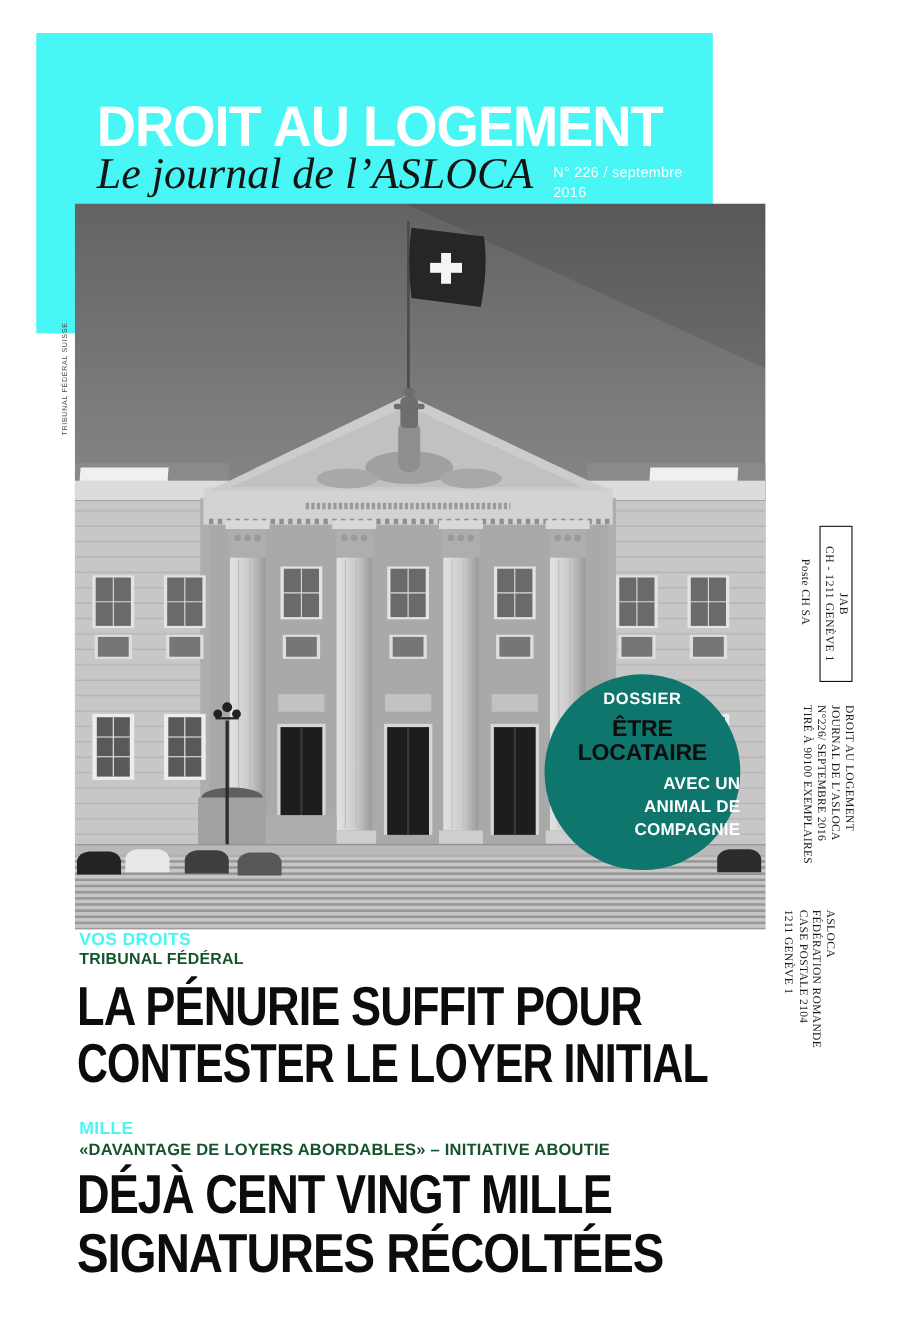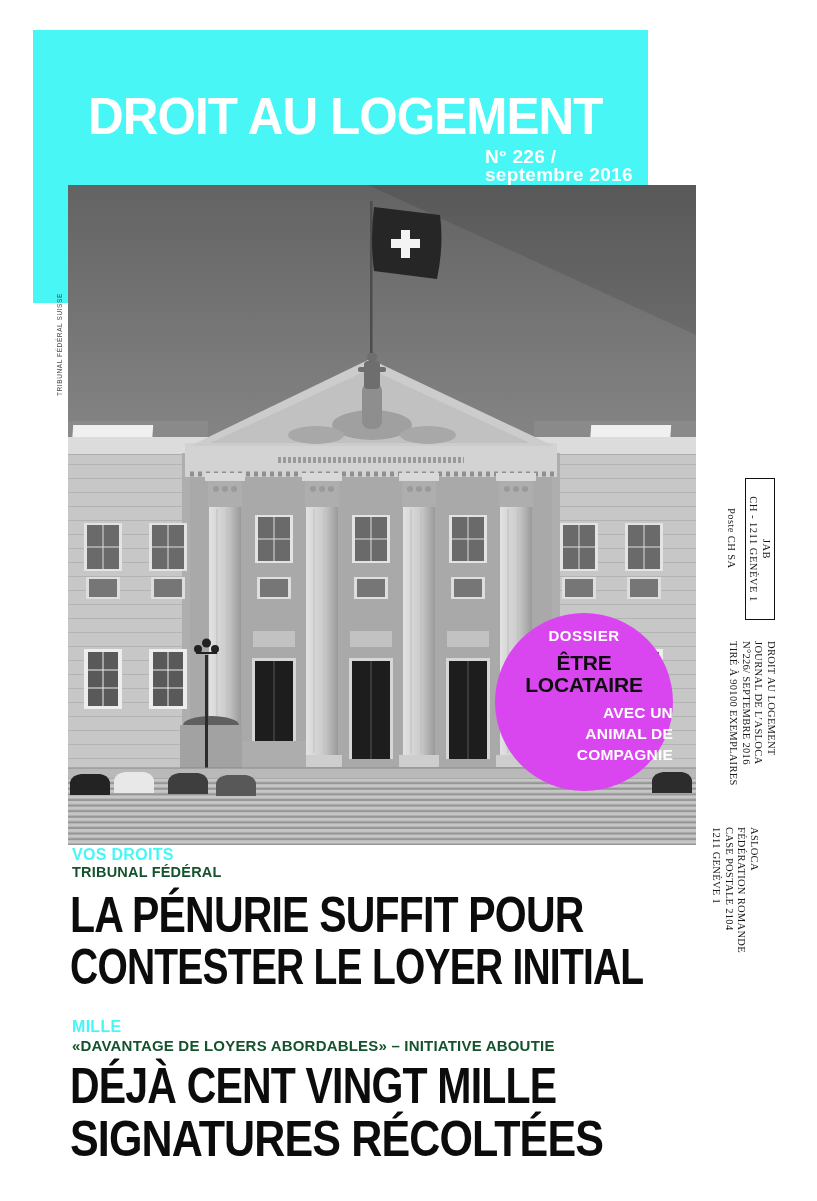--- a/index.html
+++ b/index.html
@@ -5,31 +5,31 @@
   html,body{margin:0;padding:0;background:#ffffff;}
   .page{position:relative;width:817px;height:1201px;background:#ffffff;overflow:hidden;
         font-family:"Liberation Sans",sans-serif;padding-left:24px;}
 
   
   .masthead{position:absolute;left:33px;top:30px;width:615px;height:273px;background:#49F6F6;}
   .mast-title{position:absolute;left:55px;top:56px;font-size:52px;font-weight:bold;color:#ffffff;
               letter-spacing:-1px;white-space:nowrap;transform:scaleX(.95);transform-origin:0 0;}
   .mast-sub{position:absolute;left:55px;top:104px;font-family:"Liberation Serif",serif;font-style:italic;
             font-size:40px;color:#141414;white-space:nowrap;}
-  .mast-issue{position:absolute;left:452px;top:118px;color:#ffffff;font-weight:bold;font-size:19px;
+  .mast-issue{position:absolute;left:470px;top:118px;color:#ffffff;font-weight:normal;font-size:13px;
               line-height:18px;letter-spacing:.3px;}
 
   
   .photo{position:absolute;left:68px;top:185px;width:628px;height:660px;display:block;}
   .credit{position:absolute;left:56px;top:396px;width:96px;transform:rotate(-90deg);transform-origin:0 0;
           font-size:6.5px;letter-spacing:.6px;color:#4a4a4a;white-space:nowrap;}
 
   
   .badge{position:absolute;left:495px;top:613px;width:178px;height:178px;border-radius:50%;
-         background:#d946ef;text-align:center;font-weight:bold;}
+         background:#0f766e;text-align:center;font-weight:bold;}
   .badge .kicker{margin-top:14px;font-size:15px;color:#ffffff;letter-spacing:.5px;}
   .badge .big{font-size:21px;line-height:22px;color:#0d0d0d;letter-spacing:-.2px;margin-top:8px;}
   .badge .sub{font-size:15.5px;line-height:21px;color:#ffffff;letter-spacing:.2px;margin-top:6px;text-align:right;}
 
   
   .vert{position:absolute;transform:rotate(90deg);transform-origin:0 0;
         font-family:"Liberation Serif",serif;color:#1a1a1a;white-space:nowrap;}
   .jab-box{left:775px;top:478px;width:142px;height:30px;border:1.5px solid #111;box-sizing:border-box;
            text-align:center;font-size:10.5px;line-height:13px;letter-spacing:.5px;padding-top:1px;}
   .poste{left:737px;top:508px;font-size:10.5px;letter-spacing:.4px;}
@@ -50,20 +50,21 @@
   .s2l1{top:1057px;transform:scaleX(.82);}
   .s2l2{top:1110px;transform:scaleX(.86);}
 </style>
 </head>
 <body>
 
 <div class="page">
 
   <div class="masthead">
     <div class="mast-title">DROIT AU LOGEMENT</div>
+    <div class="mast-sub">Le journal de l’ASLOCA</div>
     <div class="mast-issue">
       <div>N° 226 / septembre 2016</div>
       <div>www.asloca.ch</div>
     </div>
   </div>
 
   <svg class="photo" viewBox="0 0 628 660" xmlns="http://www.w3.org/2000/svg" aria-hidden="true">
     <defs>
       <linearGradient id="sky" x1="0" y1="0" x2="0" y2="1">
         <stop offset="0" stop-color="#636363"></stop>

